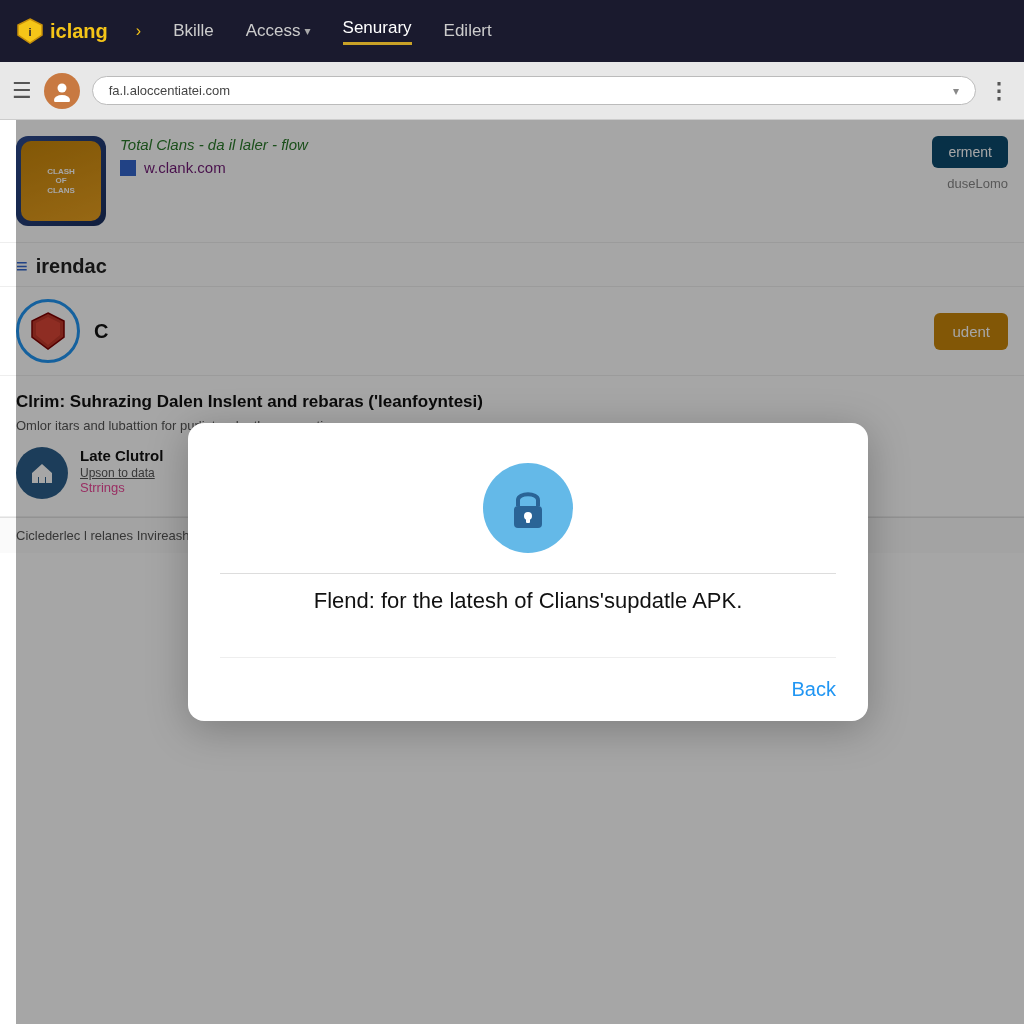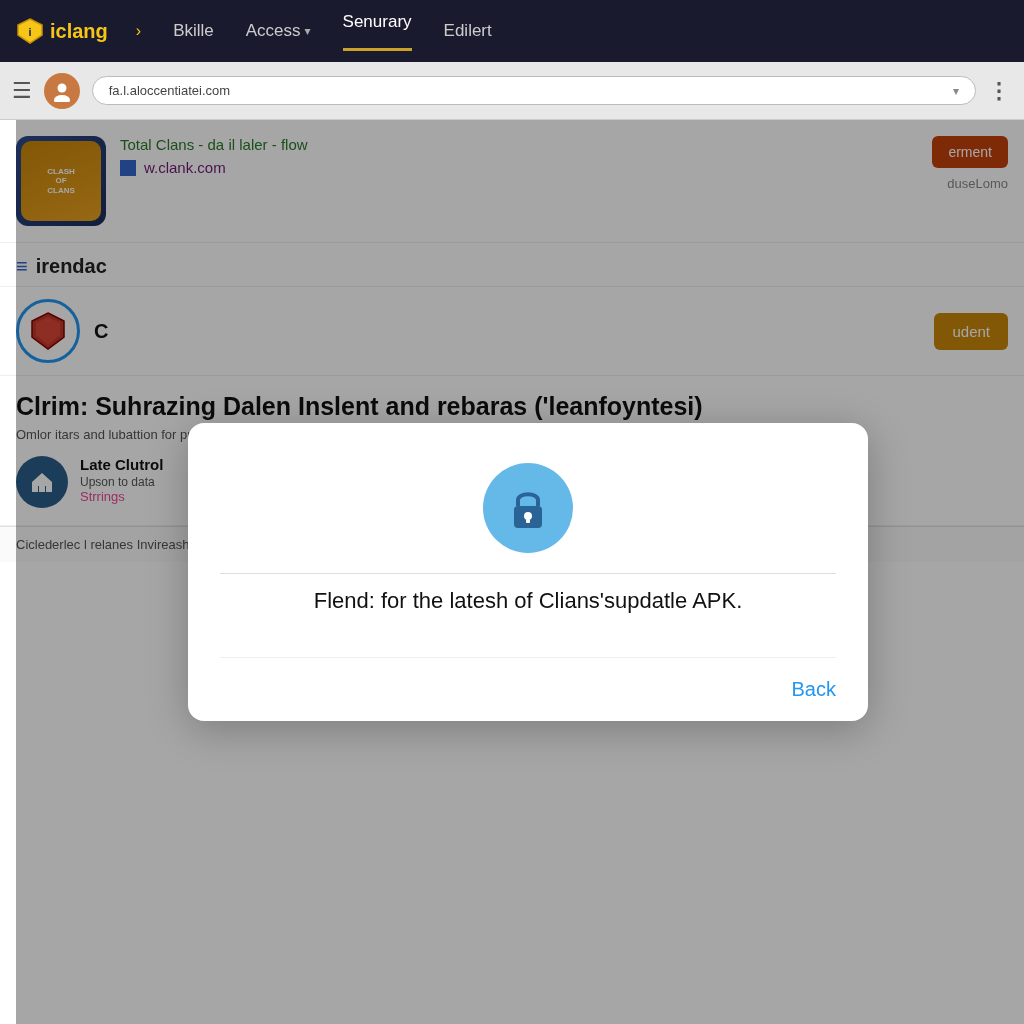--- a/index.html
+++ b/index.html
@@ -48,21 +48,21 @@
       color: #ccc;
       font-size: 17px;
       cursor: pointer;
       display: flex;
       align-items: center;
       gap: 4px;
     }
     .nav-item.active {
       color: #fff;
       border-bottom: 3px solid #c9a227;
-      padding-bottom: 16px;
+      padding-bottom: 4px;
     }
     .nav-item .chevron {
       font-size: 12px;
       color: #aaa;
     }
 
     
     .browser-bar {
       background: #e8e8e8;
       height: 58px;
@@ -167,20 +167,21 @@
     .app-title {
       font-size: 20px;
       font-weight: bold;
       color: #111;
       margin-bottom: 4px;
     }
     .app-subtitle {
       color: #2a7a2a;
       font-size: 15px;
       margin-bottom: 6px;
+      font-style: italic;
     }
     .app-domain {
       display: flex;
       align-items: center;
       gap: 8px;
       color: #701a75;
       font-size: 15px;
     }
     .domain-icon {
       width: 16px;
@@ -188,21 +189,21 @@
       background: #3366cc;
       display: inline-block;
     }
     .side-buttons {
       display: flex;
       flex-direction: column;
       gap: 8px;
       align-items: flex-end;
     }
     .btn-green {
-      background: #c2410c;
+      background: #0c4a6e;
       color: #fff;
       padding: 8px 16px;
       border-radius: 6px;
       font-size: 14px;
       cursor: pointer;
       border: none;
       text-align: center;
     }
     .btn-text-side {
       color: #888;
@@ -255,21 +256,21 @@
       margin-left: auto;
       flex-shrink: 0;
     }
 
     
     .bottom-section {
       padding: 16px;
       border-bottom: 1px solid #eee;
     }
     .bottom-title {
-      font-size: 25px;
+      font-size: 17px;
       font-weight: bold;
       color: #111;
       margin-bottom: 6px;
     }
     .bottom-desc {
       font-size: 13px;
       color: #555;
       margin-bottom: 14px;
     }
     .bottom-grid {
@@ -294,20 +295,21 @@
     }
     .bottom-card-text .label {
       font-size: 15px;
       font-weight: bold;
       color: #111;
     }
     .bottom-card-text .sub {
       font-size: 12px;
       color: #555;
       margin-top: 2px;
+      text-decoration: underline;
     }
     .bottom-card-text .link {
       color: #ec4899;
       font-size: 13px;
     }
     .stars {
       color: #f5c518;
       font-size: 14px;
     }
     .stars .empty {

